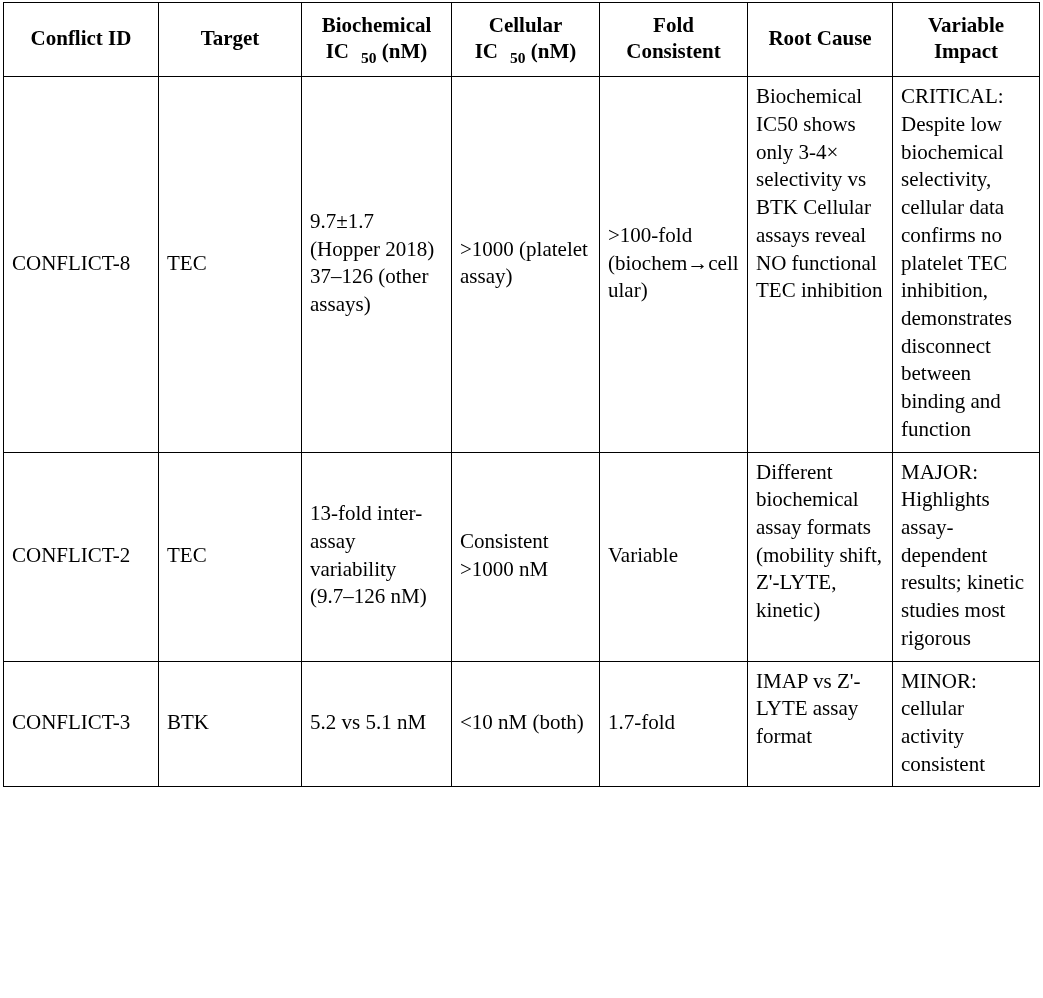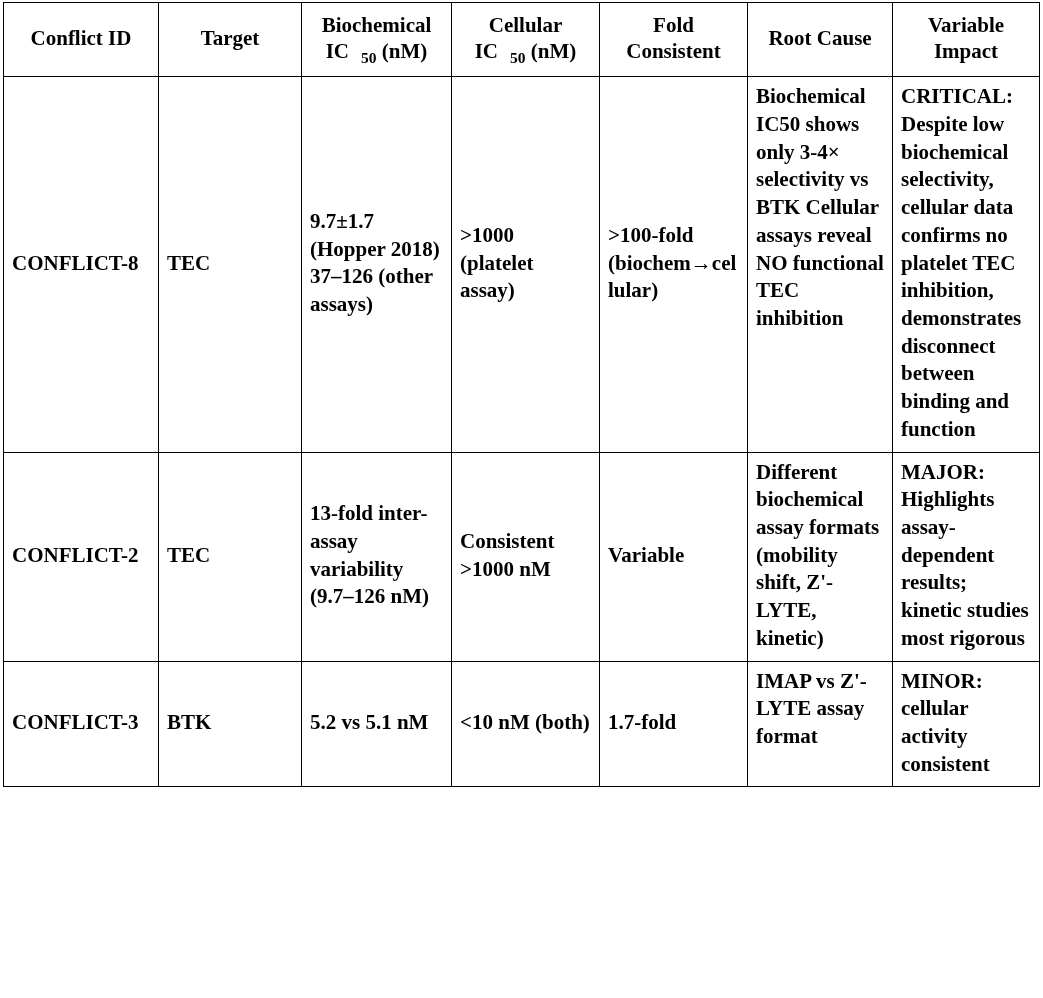--- a/index.html
+++ b/index.html
@@ -34,21 +34,20 @@
   }
   thead th {
     text-align: center;
     font-weight: bold;
     vertical-align: middle;
     padding: 10px 6px 12px 6px;
     line-height: 1.22;
   }
   td {
     text-align: left;
-    font-weight: bold;
   }
   td.vcenter {
     vertical-align: middle;
   }
   .sub {
     font-size: 0.74em;
     vertical-align: sub;
     line-height: 0;
     margin-left: 12px;
   }

